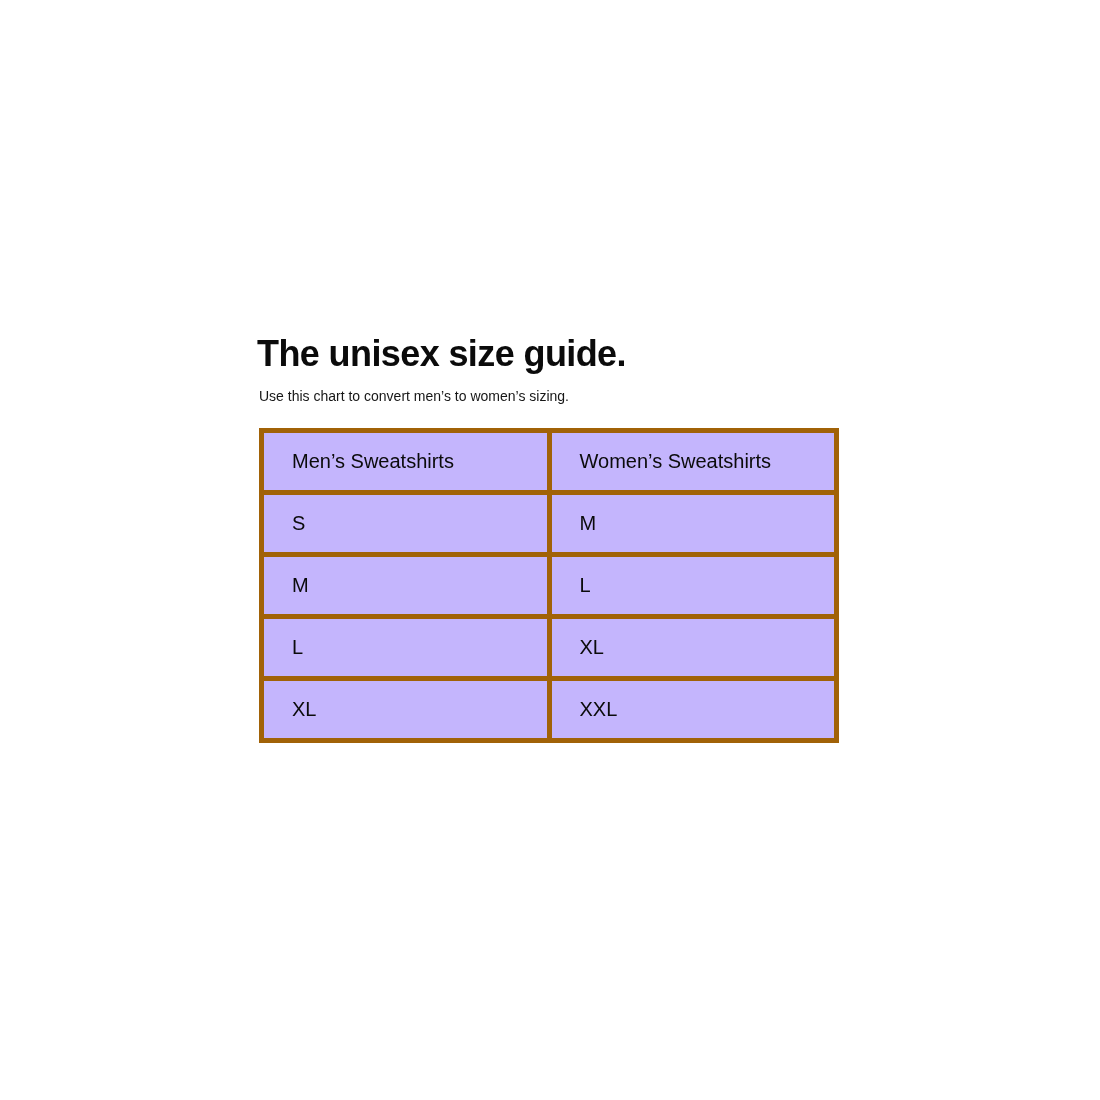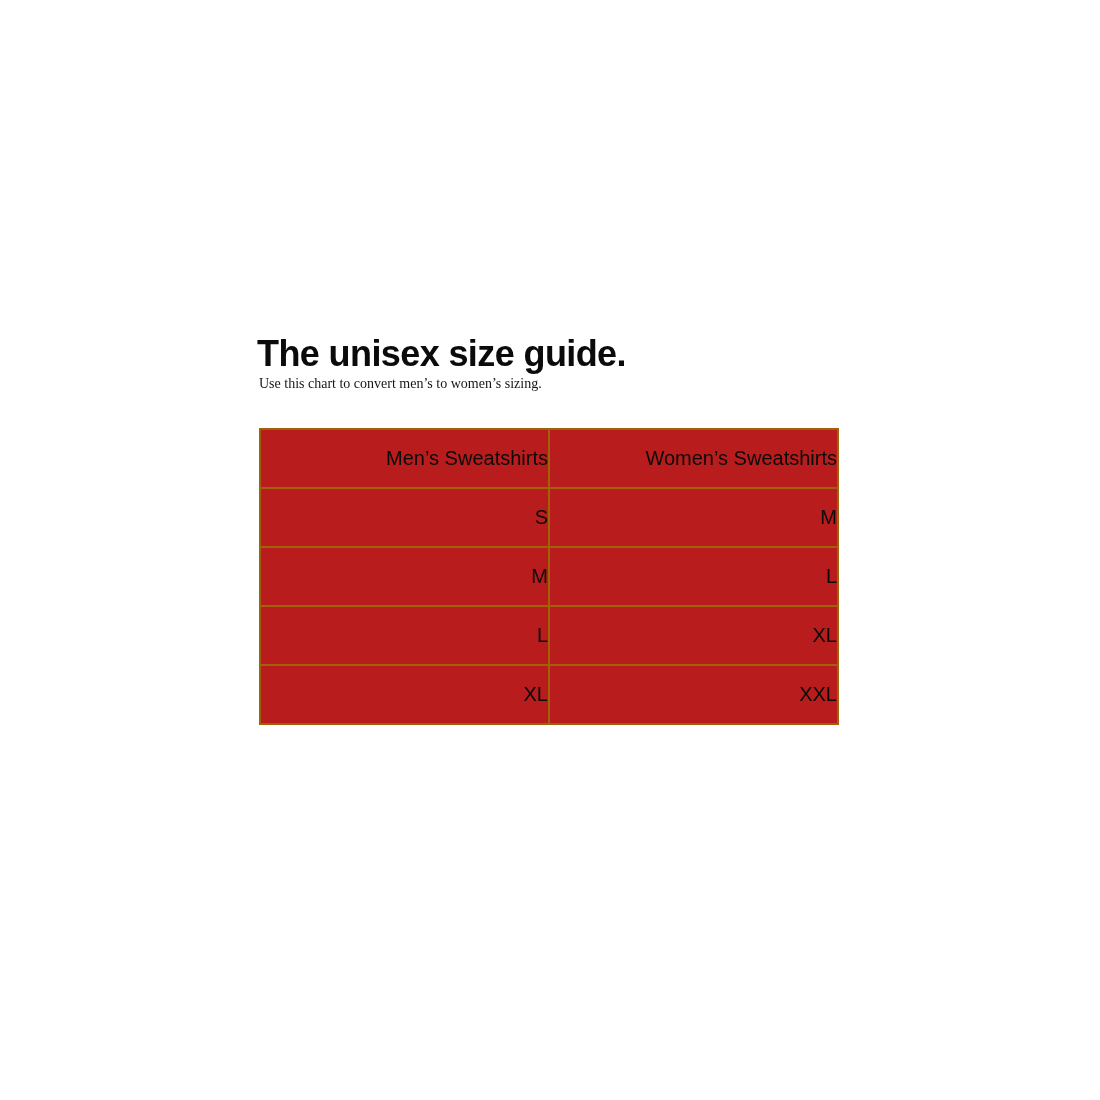--- a/index.html
+++ b/index.html
@@ -22,48 +22,47 @@
     font-size: 36px;
     line-height: 42px;
     font-weight: 700;
     letter-spacing: -0.6px;
     color: #0b0b0b;
     white-space: nowrap;
   }
   .subtitle {
     position: absolute;
     left: 259px;
-    top: 375px;
+    top: 388px;
     font-size: 14px;
     line-height: 17px;
     font-weight: 400;
     color: #161616;
     white-space: nowrap;
-    font-family: Liberation Serif, serif;
   }
   table.size-table {
     position: absolute;
     left: 259px;
     top: 428px;
     width: 580px;
     table-layout: fixed;
     border-collapse: collapse;
     border: 2px solid #454545;
   }
   table.size-table th,
   table.size-table td {
-    border: 2px solid #a16207;
+    border: 5px solid #a16207;
     height: 57px;
     padding: 0 0 0 28px;
-    text-align: right;
+    text-align: left;
     vertical-align: middle;
     font-size: 20px;
     font-weight: 400;
     color: #0b0b0b;
-    background: #b91c1c;
+    background: #c4b5fd;
     white-space: nowrap;
   }
 </style>
 </head>
 <body>
 
 <div class="canvas">
 
   <div class="title">The unisex size guide.</div>
 

